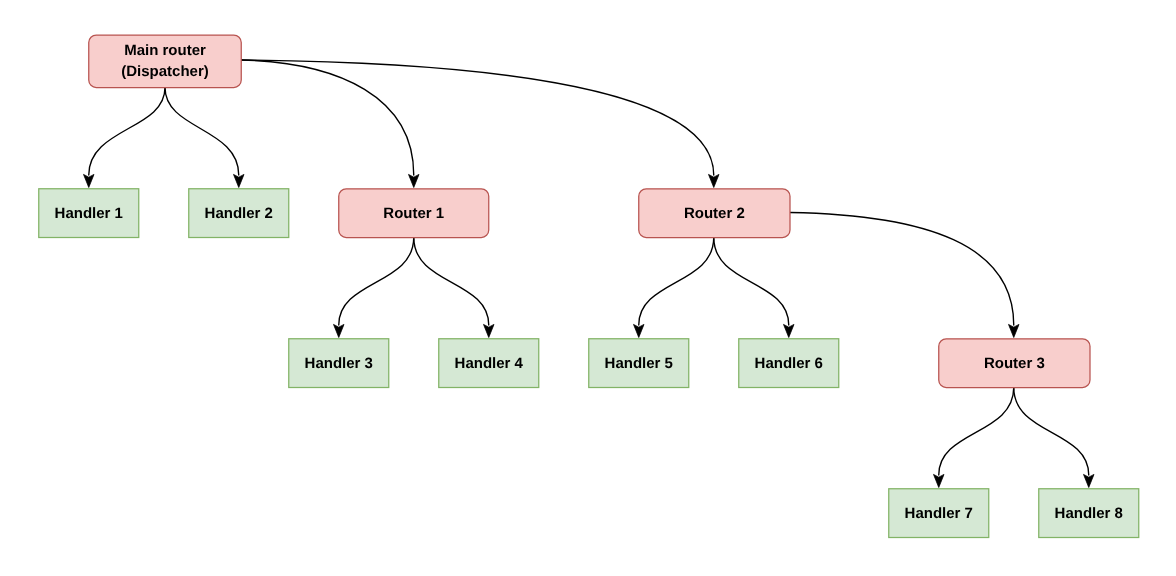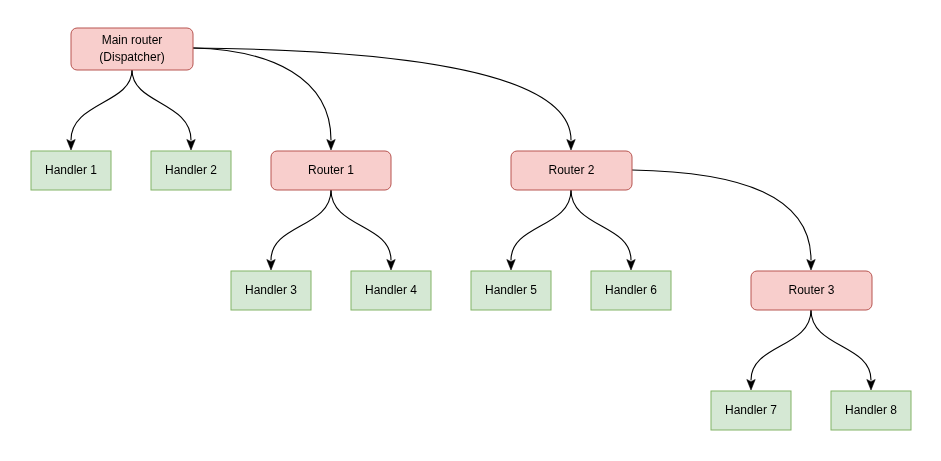--- a/index.html
+++ b/index.html
@@ -45,21 +45,21 @@
   .edge-arrowhead {
     fill: #000000;
     stroke: #000000;
     stroke-width: 0.6;
     stroke-linejoin: round;
   }
 </style>
 </head>
 <body>
 
-<div id="diagram-root" style="width: 941px; height: 403px; background: rgb(255, 255, 255);">
+<div id="diagram-root" style="width: 941px; height: 403px; background: rgb(255, 255, 255); font-weight: bold;">
   <svg id="diagram-svg" viewBox="0 0 941 461" xmlns="http://www.w3.org/2000/svg">
     <g id="edges-layer">
         <g>
           <path d="M 132 70 C 132 104 71 102 71 140" class="edge-path" stroke="#000000"></path>
           <polygon points="66.8,139.5 71,150 75.2,139.5 71,141.7" class="edge-arrowhead" fill="#000000" stroke="#000000"></polygon>
         </g>
         <g>
           <path d="M 132 70 C 132 104 191 102 191 140" class="edge-path" stroke="#000000"></path>
           <polygon points="186.8,139.5 191,150 195.2,139.5 191,141.7" class="edge-arrowhead" fill="#000000" stroke="#000000"></polygon>
         </g>

